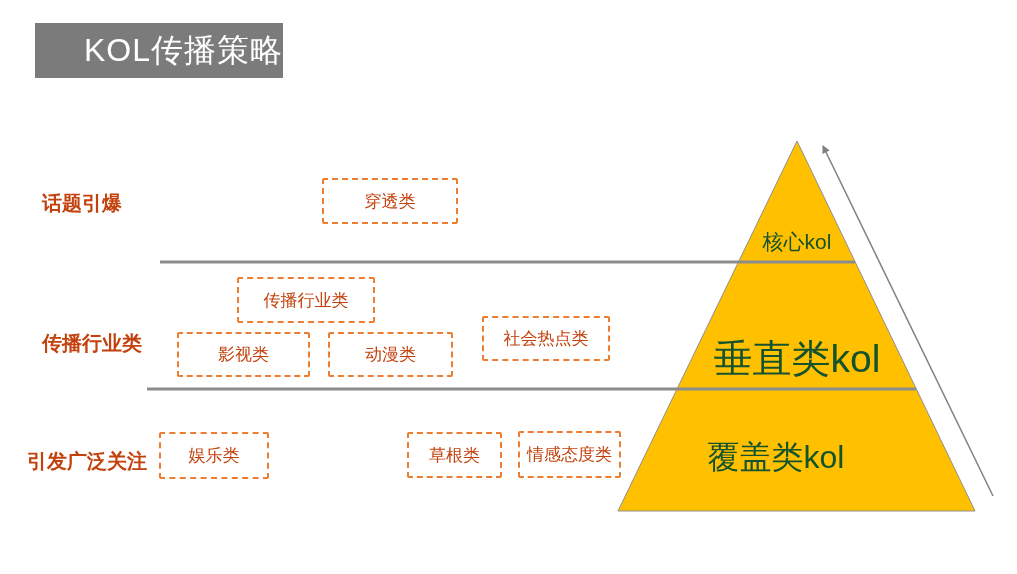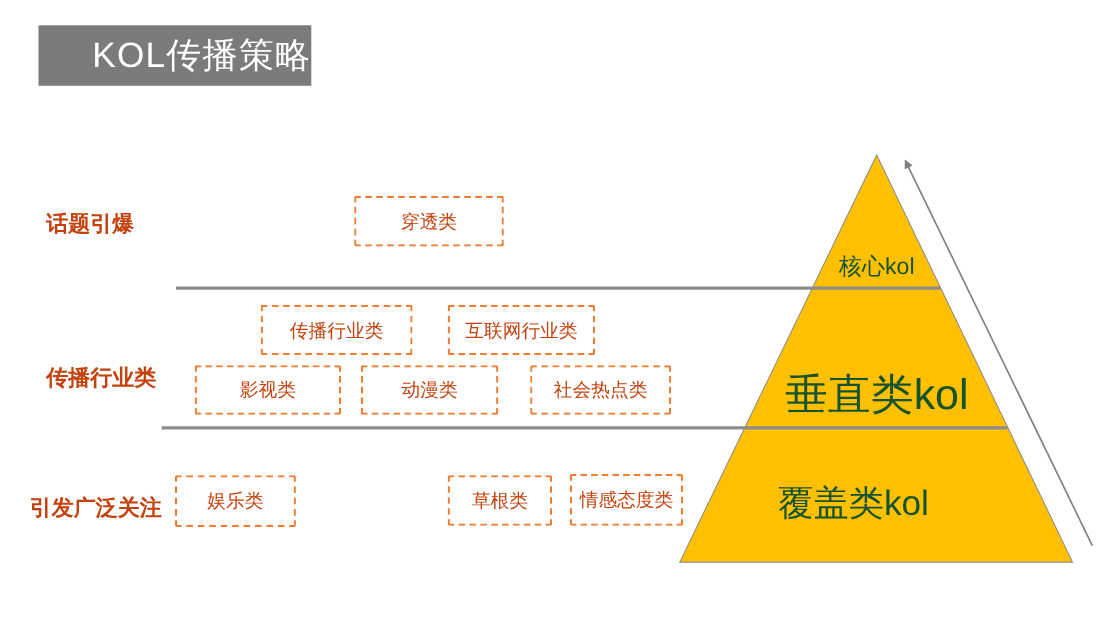--- a/index.html
+++ b/index.html
@@ -52,21 +52,21 @@
     align-items: center;
     justify-content: center;
     white-space: nowrap;
     border-radius: 2px;
   }
   .cb-chuantou   { left: 322px; top: 178px; width: 136px; height: 46px; }
   .cb-chuanbo    { left: 237px; top: 277px; width: 138px; height: 46px; }
   .cb-hulianwang { left: 407px; top: 277px; width: 134px; height: 46px; }
   .cb-yingshi    { left: 177px; top: 332px; width: 133px; height: 45px; font-family: Liberation Mono, monospace; }
   .cb-dongman    { left: 328px; top: 332px; width: 125px; height: 45px; }
-  .cb-shehui     { left: 482px; top: 332px; width: 128px; height: 45px; }
+  .cb-shehui     { left: 482px; top: 316px; width: 128px; height: 45px; }
   .cb-yule       { left: 159px; top: 432px; width: 110px; height: 47px; }
   .cb-duanzi     { left: 286px; top: 429px; width: 100px; height: 48px; }
   .cb-caogen     { left: 407px; top: 432px; width:  95px; height: 46px; }
   .cb-qinggan    { left: 518px; top: 431px; width: 103px; height: 47px; }
   .pyr-label {
     position: absolute;
     color: #14532d;
     font-weight: 400;
     transform: translateX(-50%);
     white-space: nowrap;
@@ -100,23 +100,20 @@
   <div class="stage-label s1">传播行业类</div>
   <div class="stage-label s2">引发广泛关注</div>
 
   <div class="cat-box cb-chuantou">
     <span>穿透类</span>
   </div>
 
   <div class="cat-box cb-chuanbo">
     <span>传播行业类</span>
   </div>
-  <div class="cat-box cb-hulianwang">
-    <span>互联网行业类</span>
-  </div>
   <div class="cat-box cb-yingshi">
     <span>影视类</span>
   </div>
   <div class="cat-box cb-dongman">
     <span>动漫类</span>
   </div>
   <div class="cat-box cb-shehui">
     <span>社会热点类</span>
   </div>
 

